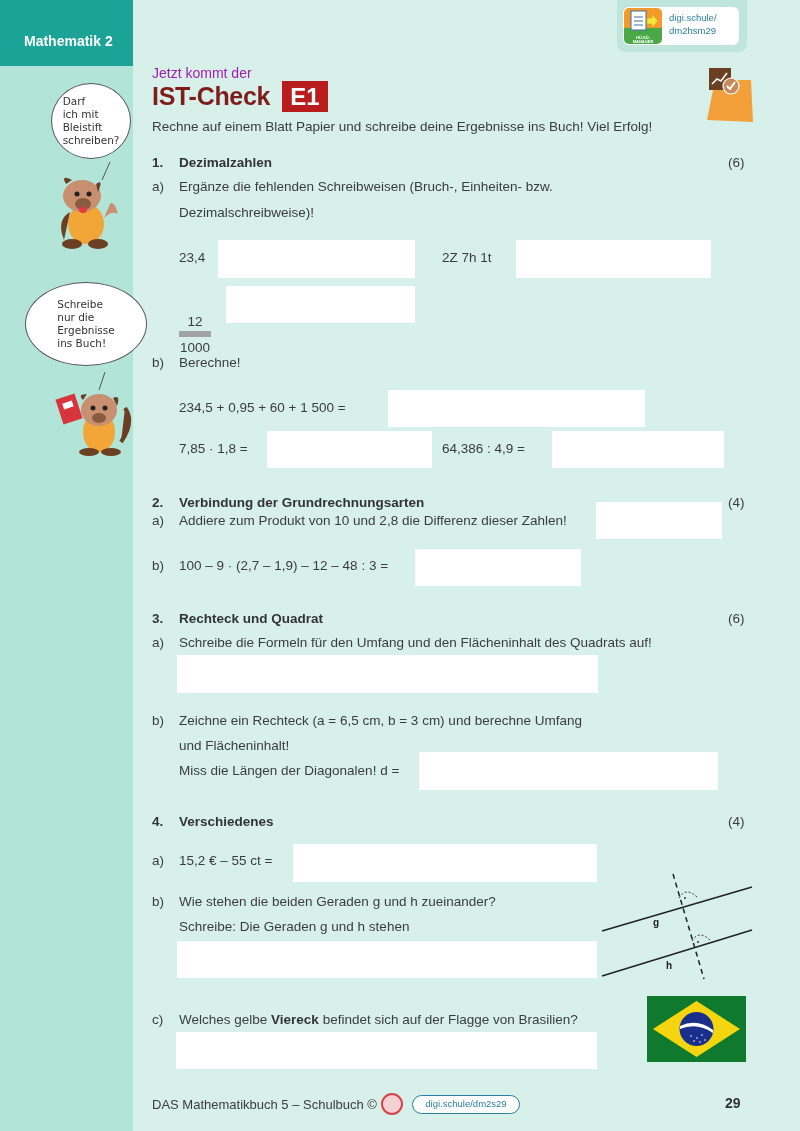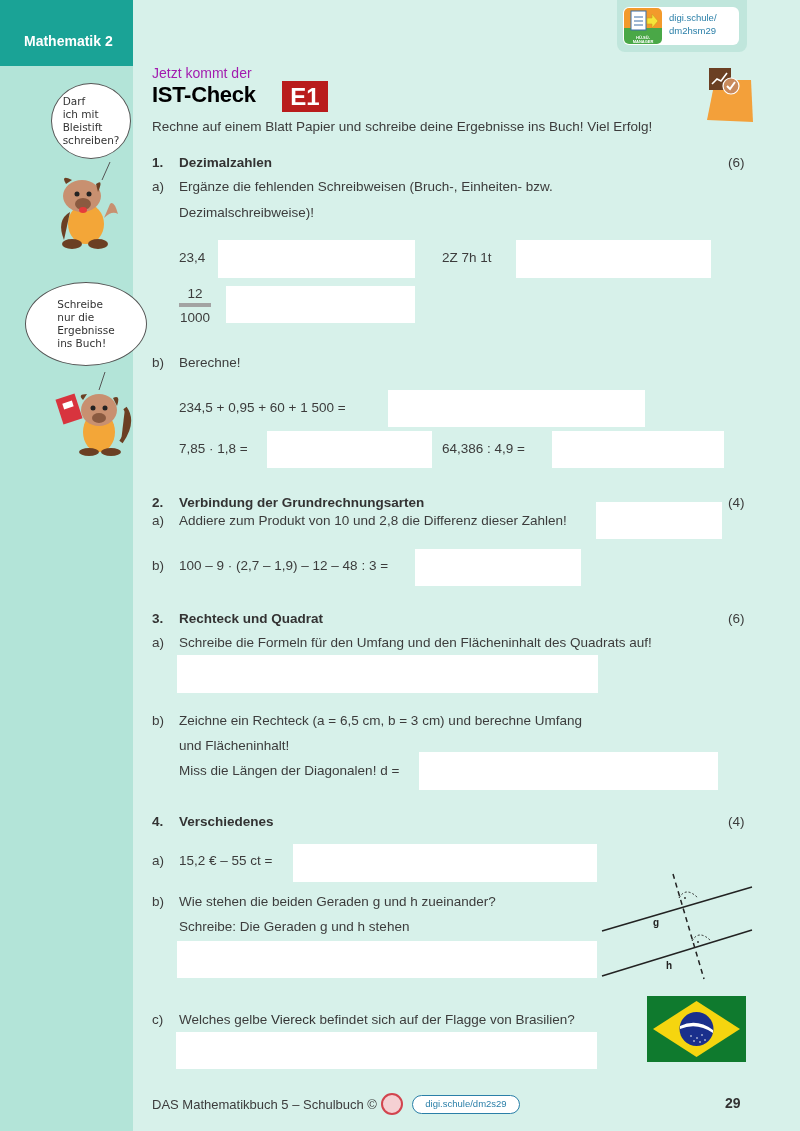--- a/index.html
+++ b/index.html
@@ -25,21 +25,21 @@
     border-radius: 50%;
     font-family: "DejaVu Sans", sans-serif;
     font-size: 10.5px; line-height: 13px; text-align: left; color: #333;
     display: flex; align-items: center; justify-content: center;
   }
   .bubble span { display: block; white-space: pre-line; }
   .dog { position: absolute; }
 
   .abs { position: absolute; }
   .txt { font-size: 13.5px; color: #3c3c3c; white-space: nowrap; }
-  .bold { font-weight: normal; color: #333; }
+  .bold { font-weight: bold; color: #333; }
   .box { position: absolute; background: #fff; }
   .label { position: absolute; font-size: 13.5px; color: #3c3c3c; white-space: nowrap; }
 
   .hu-card {
     position: absolute; left: 617px; top: 0; width: 130px; height: 52px;
     background: #c0e6dc; border-radius: 0 0 8px 8px;
   }
   .hu-inner {
     position: absolute; left: 623px; top: 7px; width: 116px; height: 38px;
     background: #fff; border-radius: 6px;
@@ -49,35 +49,35 @@
     border-radius: 5px;
     background: linear-gradient(#f39a2b 0%, #f39a2b 55%, #4aa847 55%, #4aa847 100%);
   }
   .hu-link {
     position: absolute; left: 669px; top: 11px; font-size: 9.5px; line-height: 13px;
     color: #2a7fa8;
   }
 
   .title-kicker { left: 152px; top: 65px; font-size: 14px; color: #a21caf; }
   .title-main {
-    left: 152px; top: 82px; font-size: 22px; font-weight: bold; color: #000000;
+    left: 152px; top: 82px; font-size: 25px; font-weight: bold; color: #7f1d1d;
     letter-spacing: -0.3px;
   }
   .title-badge {
     position: absolute; left: 282px; top: 81px; width: 46px; height: 31px;
     background: #b91c1c; color: #fff; font-weight: bold; font-size: 24px;
     text-align: center; line-height: 31px;
   }
   .intro { left: 152px; top: 119px; font-size: 13.5px; }
 
   .num { position: absolute; font-weight: bold; font-size: 13.5px; color: #333; }
   .points { position: absolute; left: 728px; font-size: 13.5px; color: #3c3c3c; }
 
   .frac { position: absolute; font-size: 13.5px; text-align: center; color: #3c3c3c; }
-  .frac .n { display: block; padding-bottom: 2px; border-bottom: 4px solid #a3a3a3; }
+  .frac .n { display: block; padding-bottom: 2px; border-bottom: 6px solid #a3a3a3; margin-top: 28px; }
   .frac .d { display: block; padding-top: 3px; }
 
   .footer-text { left: 152px; top: 1097px; font-size: 13px; }
   .footer-logo {
     position: absolute; left: 381px; top: 1093px; width: 22px; height: 22px;
     border-radius: 50%; border: 2px solid #d2444e; background: #f5d0d3;
   }
   .footer-link {
     position: absolute; left: 412px; top: 1095px; width: 108px; height: 19px;
     border: 1.5px solid #2a7fa8; border-radius: 10px; background: #fff;

